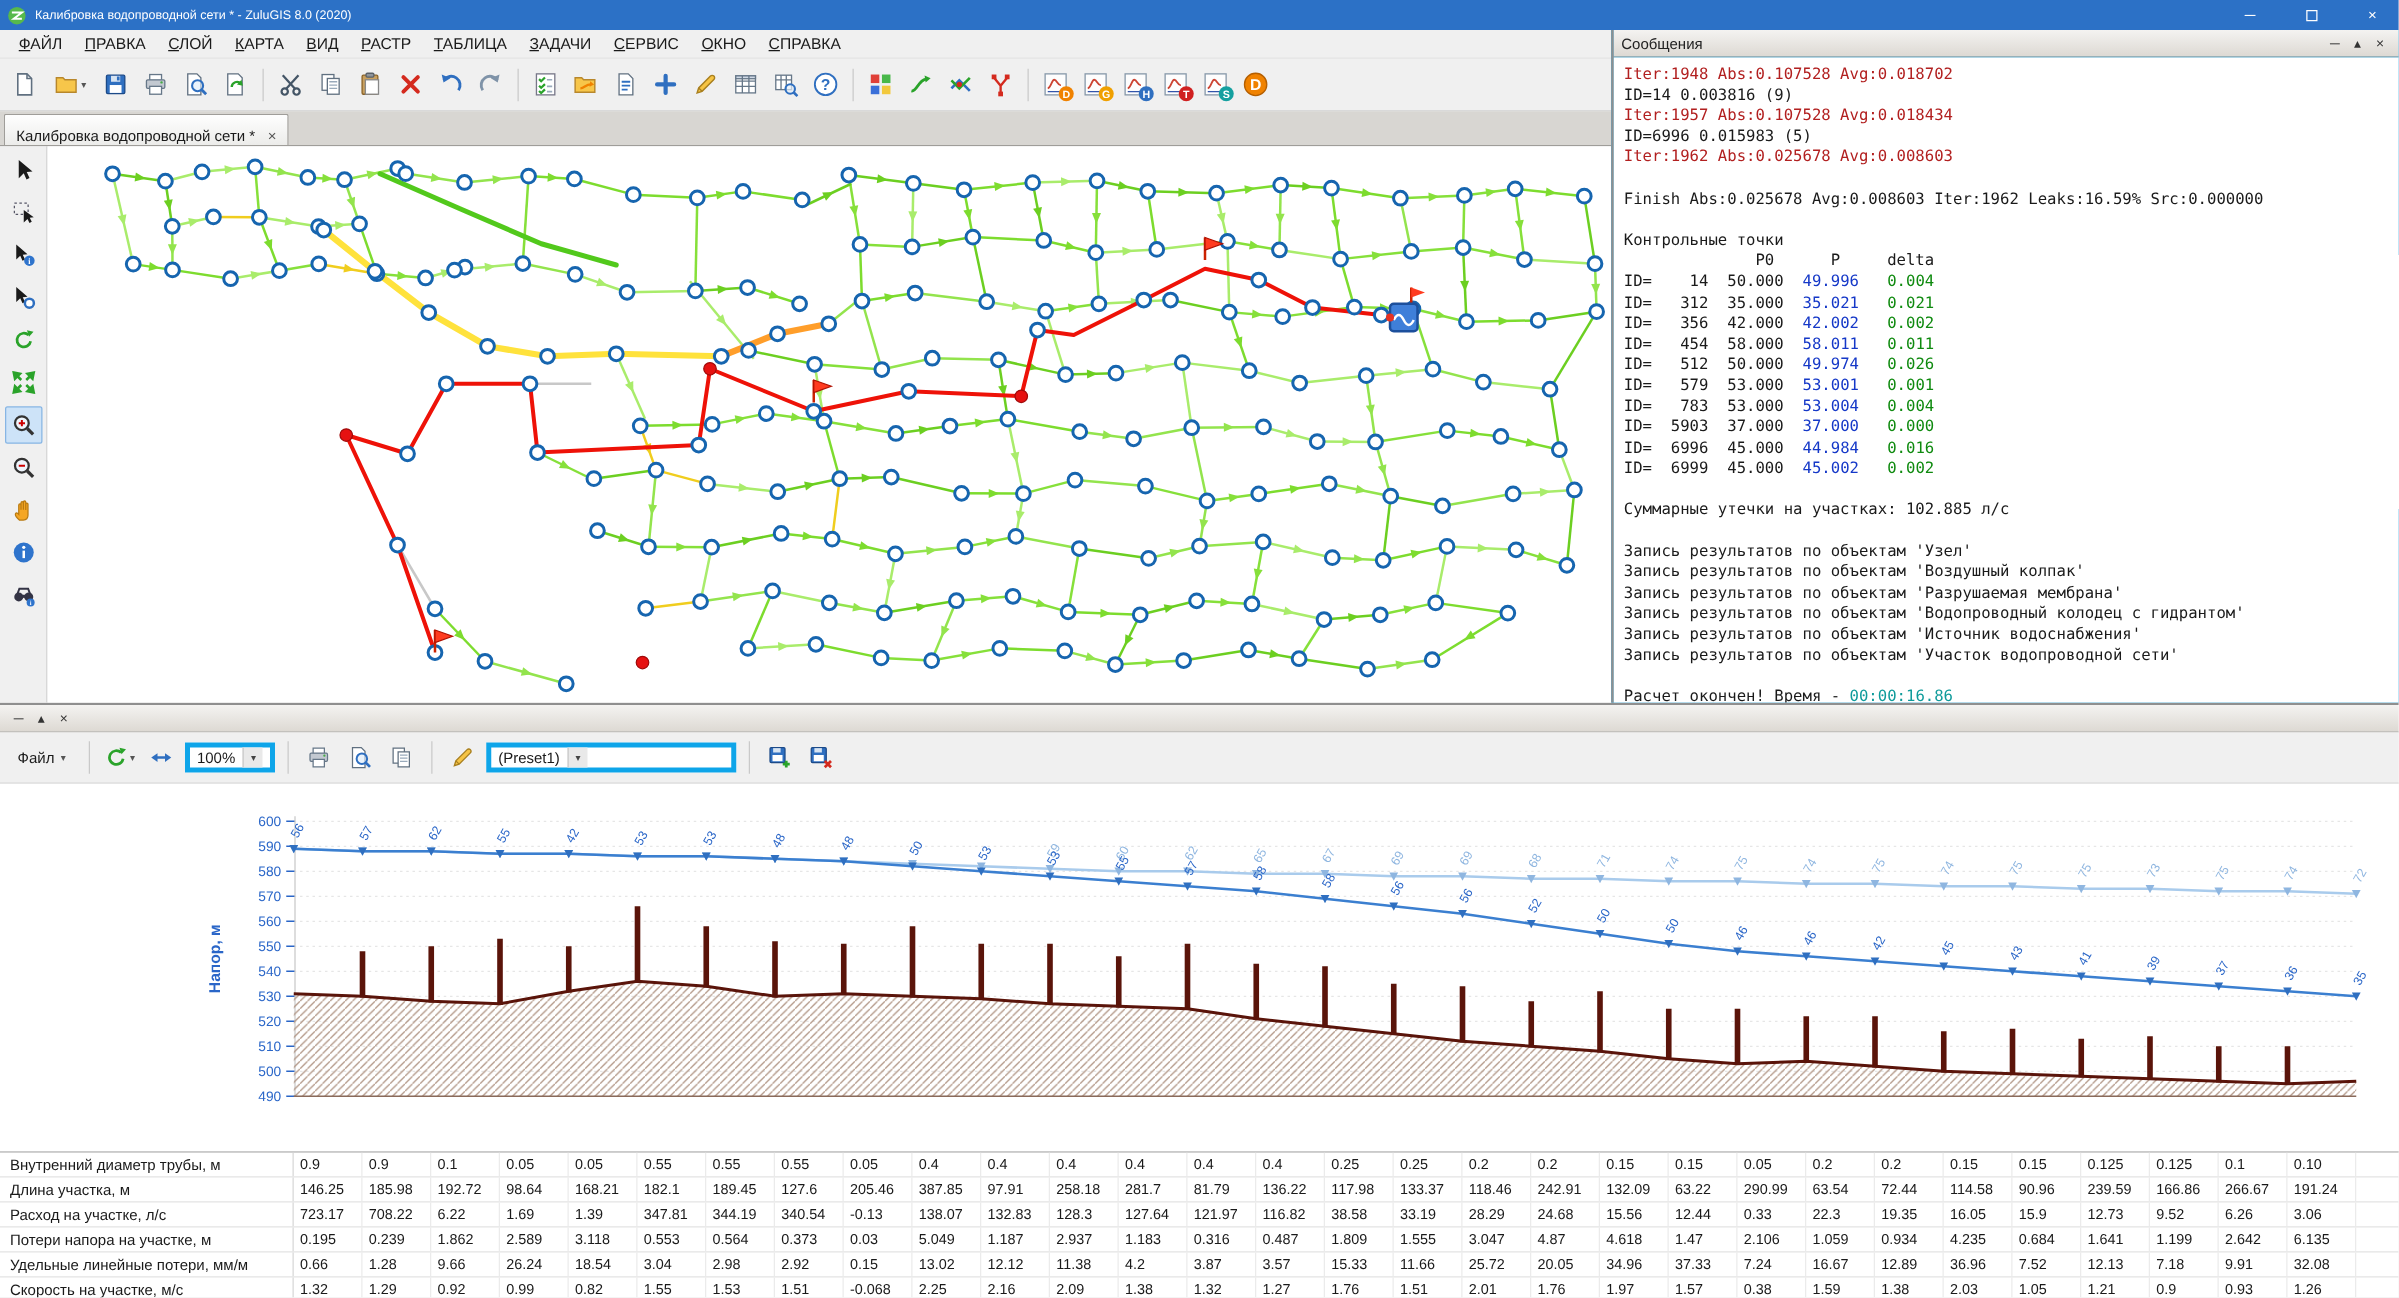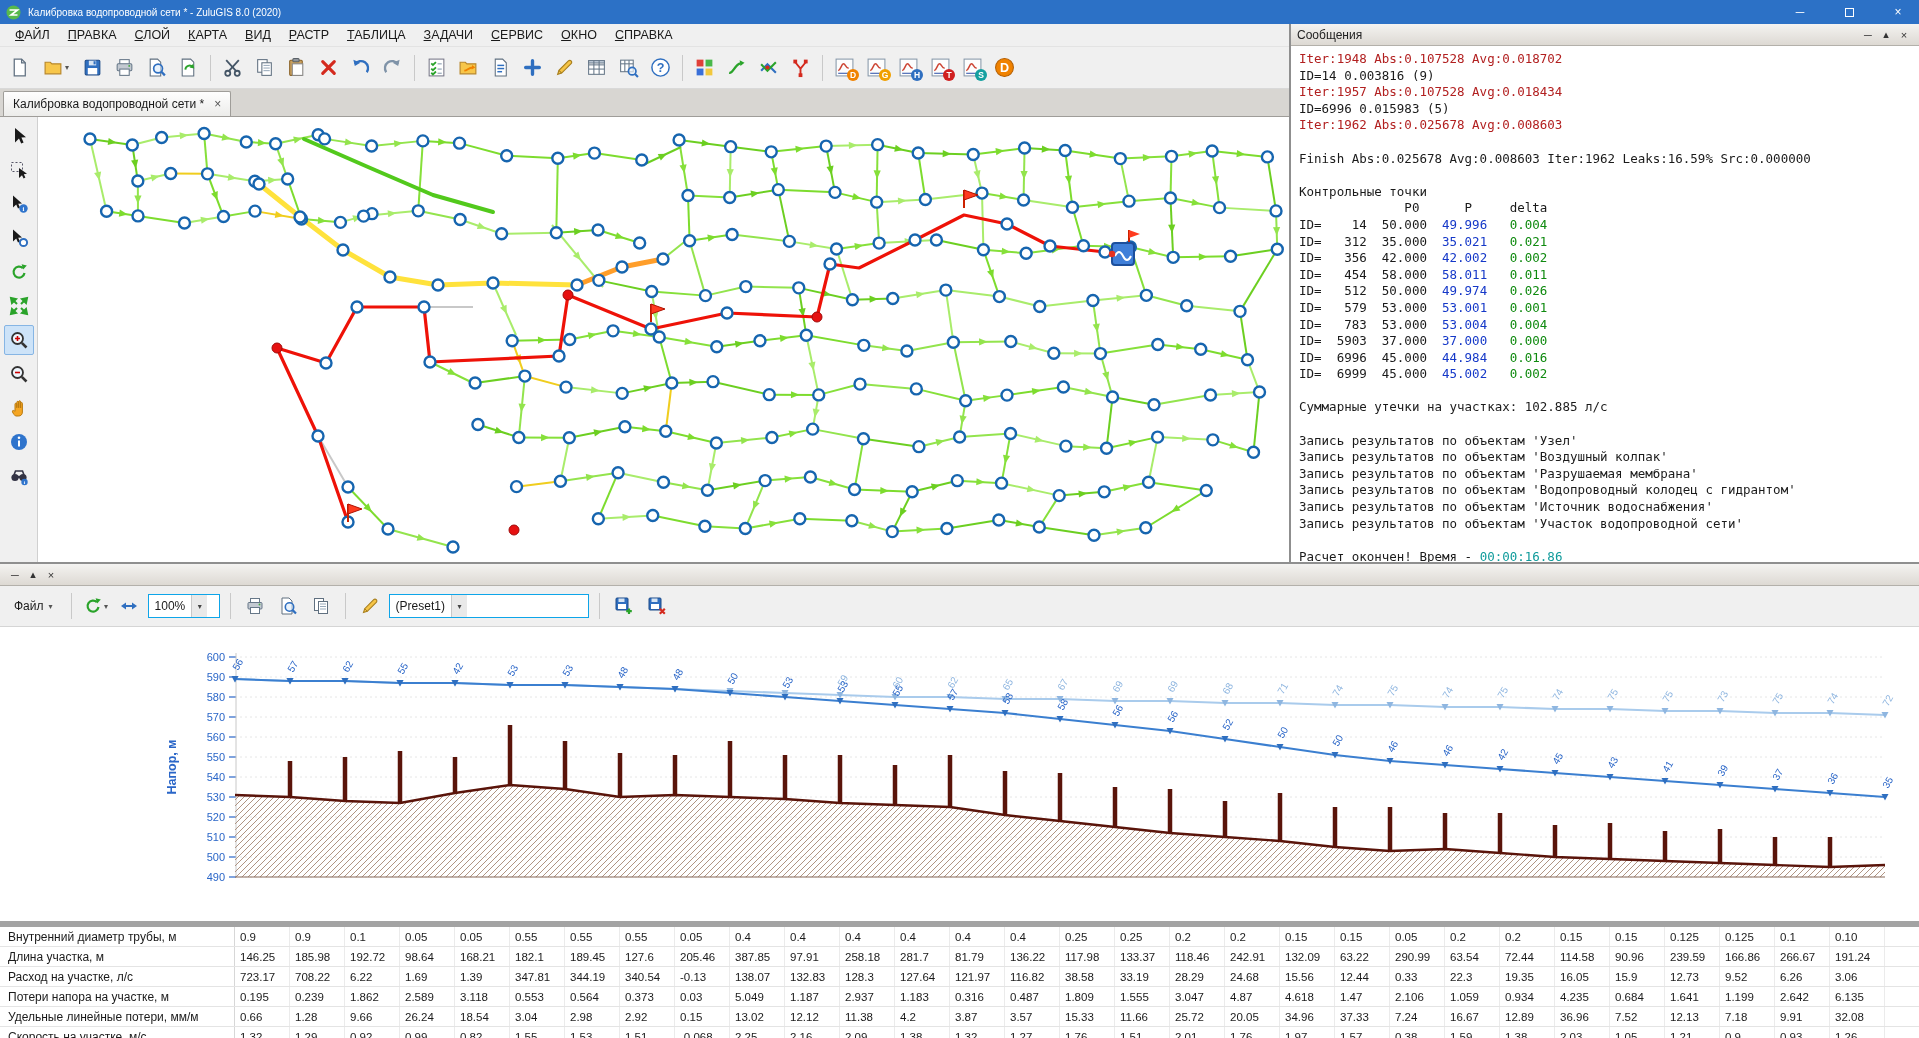--- a/index.html
+++ b/index.html
@@ -17,45 +17,45 @@
   #menubar{height:23px;display:flex;align-items:center;font-size:12.5px;border-bottom:1px solid #e3e3e3;padding-left:6px}
   .menu-item{padding:3px 9px;white-space:nowrap}
   .menu-item u{text-decoration:underline}
   #toolbar{height:42px;display:flex;align-items:center;padding-left:4px;border-bottom:1px solid #d9d9d9;gap:1px}
   .tb-btn{min-width:31px;height:31px;display:flex;align-items:center;justify-content:center;position:relative;border:1px solid transparent;border-radius:2px}
   .tb-btn svg{width:21px;height:21px}
   .tb-sep{width:1px;height:26px;background:#c9c9c9;margin:0 5px}
   .tb-caret{font-size:8px;color:#555;margin-left:1px}
   .badge{position:absolute;right:0;bottom:1px;width:12px;height:12px;border-radius:50%;font-size:8.5px;font-weight:bold;color:#fff;text-align:center;line-height:12px}
   #tabbar{height:28px;background:#d8d6d2;display:flex;align-items:flex-end;padding-left:3px;border-bottom:1px solid #9f9d99}
-  .doc-tab{height:25px;background:linear-gradient(#fefefe,#ececea);border:1px solid #9f9d99;border-bottom:none;display:flex;align-items:center;padding:0 9px;font-size:12px;gap:10px;border-radius:2px 2px 0 0}
+  .doc-tab{height:25px;background:linear-gradient(#fefefe,#ececea);border:1px solid #9f9d99;border-bottom:none;display:flex;align-items:flex-end;padding:0 9px;font-size:12px;gap:10px;border-radius:2px 2px 0 0}
   .tab-close{font-size:12px;color:#555}
   #map-row{display:flex;height:445px}
   #tool-rail{width:38px;background:#f0f0f0;border-right:1px solid #d0d0d0;display:flex;flex-direction:column;align-items:center;padding-top:4px;gap:4px}
   .rail-btn{width:30px;height:30px;display:flex;align-items:center;justify-content:center;border:1px solid transparent;border-radius:2px}
   .rail-btn svg{width:20px;height:20px}
   .rail-btn.active{background:#cde3f8;border-color:#86b5e4}
   #map-canvas{width:1251px;height:445px;background:#fff}
   
   #right-col{width:630px;border-left:2px solid #8f8f8f;display:flex;flex-direction:column;background:#0ea5e9}
   .panel-titlebar{height:22px;background:linear-gradient(#f4f3f1,#ddd9d3);border-bottom:1px solid #b3b0aa;display:flex;align-items:center;padding:0 6px;font-size:12px;color:#222;flex:0 0 auto}
   .panel-title{flex:1}
   .panel-ctl{width:18px;text-align:center;font-size:11px;color:#333}
   #messages-body{flex:1;background:#fff;font-family:"DejaVu Sans Mono",monospace;font-size:12.5px;line-height:16.6px;padding:5px 0 0 8px;white-space:pre;overflow:hidden}
   .c-k{color:#1a1a1a}.c-r{color:#b22020}.c-b{color:#1538c8}.c-g{color:#0f8a0f}.c-t{color:#0f9b9b}
   
   #graph-panel{height:476px;border-top:2px solid #8f8f8f;background:#fff;display:flex;flex-direction:column}
   #graph-toolbar{height:41px;background:#f0f0f0;border-bottom:1px solid #d5d5d5;display:flex;align-items:center;padding-left:6px;gap:5px;font-size:12px;flex:0 0 auto}
   .gt-btn{min-width:28px;height:28px;display:flex;align-items:center;justify-content:center;border:1px solid transparent;border-radius:2px}
   .gt-btn svg{width:20px;height:20px}
-  .combo{height:24px;background:#fff;border:1px solid #0ea5e9;display:flex;align-items:center;padding:0 0 0 6px;font-size:12px}
+  .combo{height:24px;background:#fff;border:4px solid #0ea5e9;display:flex;align-items:center;padding:0 0 0 6px;font-size:12px}
   .combo .caret{width:16px;height:100%;display:flex;align-items:center;justify-content:center;font-size:8px;color:#444;background:#e9e9e9;border-left:1px solid #c8c8c8;margin-left:6px}
   #file-menu-btn{display:flex;align-items:center;gap:4px;padding:4px 8px}
   #chart-wrap{height:294px;position:relative;background:#fff}
-  #profile-table{height:120px;border-top:6px solid #a3a3a3;font-size:11.5px;overflow:hidden}
+  #profile-table{height:120px;border-top:1px solid #a3a3a3;font-size:11.5px;overflow:hidden}
   .t-row{display:flex;height:20px;border-bottom:1px solid #e4e4e4;align-items:stretch}
   .t-label{width:235px;padding-left:8px;border-right:1px solid #d7d7d7;display:flex;align-items:center;font-size:12px;white-space:nowrap}
   .t-cell{width:55px;padding-left:5px;border-right:1px solid #ebebeb;display:flex;align-items:center;white-space:nowrap}
 </style>
 </head>
 <body>
 
 <svg width="0" height="0" style="position:absolute" aria-hidden="true">
 <defs>
 <symbol id="sym-page" viewBox="0 0 20 20">

